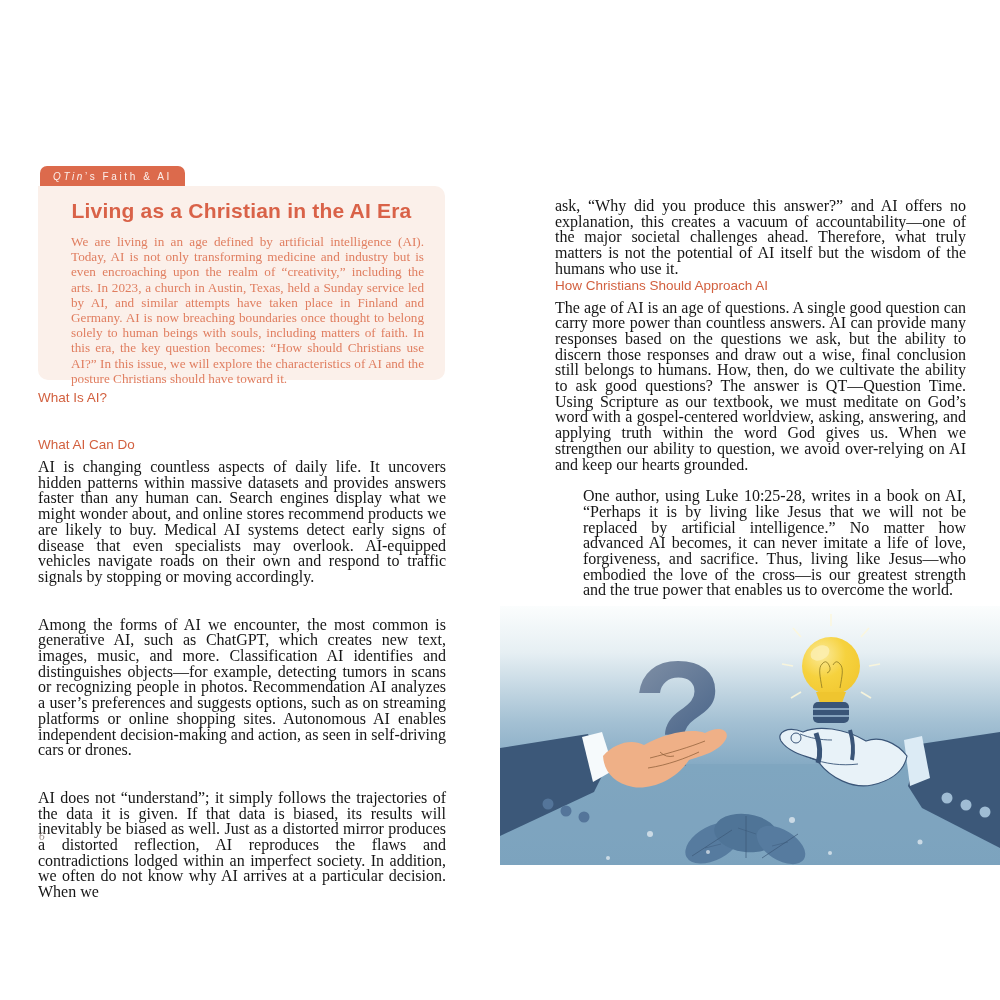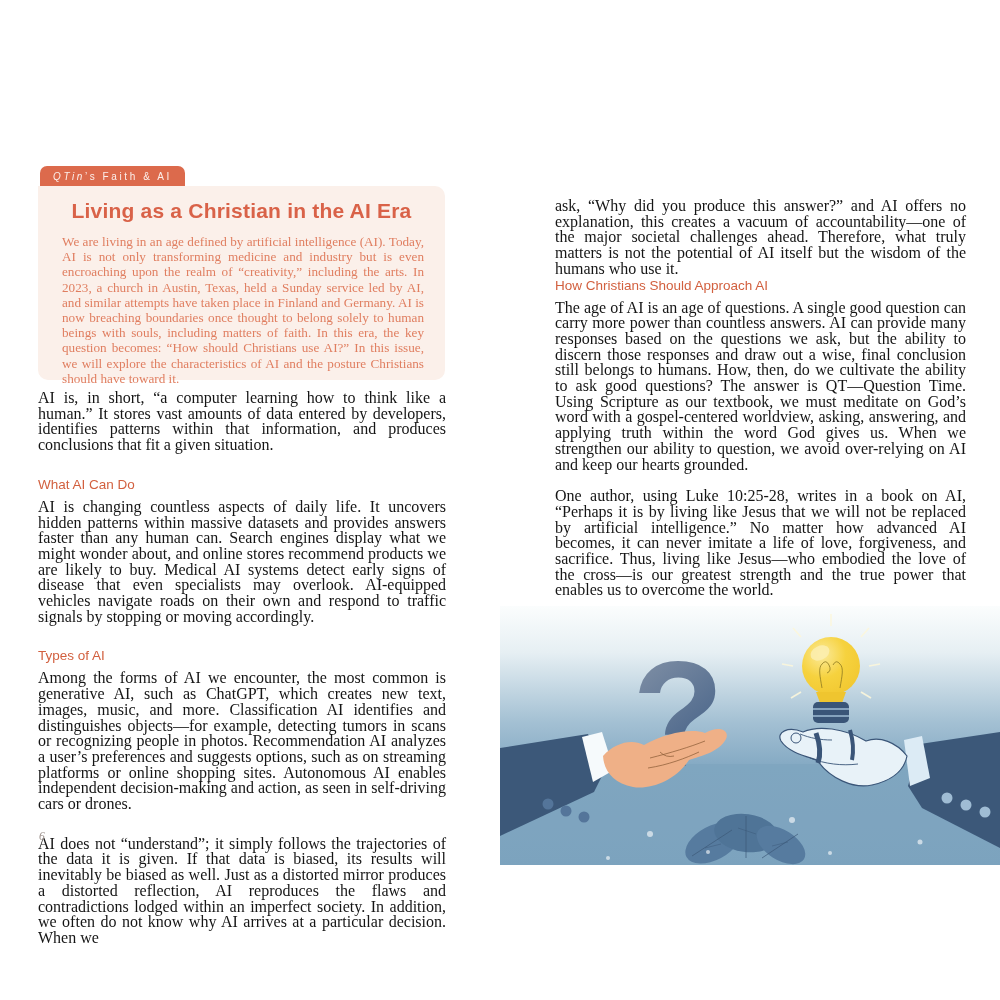--- a/index.html
+++ b/index.html
@@ -28,42 +28,42 @@
     position:absolute; left:38px; top:186px; width:407px; height:194px;
     background:#FBF0EA; border-radius:0 10px 10px 10px;
     padding:13px 20px 0 20px;
   }
   .intro-title {
     margin:0; text-align:center;
     font-family:"Liberation Sans", sans-serif; font-weight:bold;
     font-size:21px; color:#D96248; letter-spacing:0.2px;
   }
   .intro-text {
-    margin:11px 1px 0 4px;
+    margin:11px 1px 0 13px;
     font-size:13.2px; line-height:15.2px;
     color:#E07E60; text-align:justify;
   }
 
   
   .col-left  { position:absolute; left:38px;  top:390px; width:408px; }
   .col-right { position:absolute; left:555px; top:198px; width:411px; }
 
   .section-heading {
     font-family:"Liberation Sans", sans-serif;
     font-size:13.5px; font-weight:normal; color:#D2603F;
     margin:0 0 7px 0;
   }
   .body-text {
     font-size:16px; line-height:15.7px; margin:0;
     color:#151515; text-align:justify;
   }
-  .section { margin-top:24px; }
+  .section { margin-top:32px; }
   .section:first-child { margin-top:0; }
   .col-right .section { margin-top:1px; }
-  .col-right .para2 { margin-top:16px; }
+  .col-right .para2 { margin-top:16px;margin-left:28px; }
 
   .byline {
     margin-top:17px; text-align:right;
     font-size:13px; color:#D2603F;
   }
   .bio {
     margin-top:6px; text-align:right;
     font-size:12px; line-height:15px; color:#E0806A;
   }
 
@@ -86,28 +86,27 @@
     <span class="brand">QTin</span><span>’s Faith &amp; AI</span>
   </div>
 
   <div class="intro-box">
     <h1 class="intro-title">Living as a Christian in the AI Era</h1>
     <p class="intro-text">We are living in an age defined by artificial intelligence (AI). Today, AI is not only transforming medicine and industry but is even encroaching upon the realm of “creativity,” including the arts. In 2023, a church in Austin, Texas, held a Sunday service led by AI, and similar attempts have taken place in Finland and Germany. AI is now breaching boundaries once thought to belong solely to human beings with souls, including matters of faith. In this era, the key question becomes: “How should Christians use AI?” In this issue, we will explore the characteristics of AI and the posture Christians should have toward it.</p>
   </div>
 
   <div class="col-left">
     <div class="section">
-      <p class="body-text">AI is, in short, “a computer learning how to think like a human.” It stores vast amounts of data entered by developers, identifies patterns within that information, and produces conclusions that fit a given situation.</p>
+      <h2 class="section-heading">What Is AI?</h2>
     </div>
     <div class="section">
       <h2 class="section-heading">What AI Can Do</h2>
       <p class="body-text">AI is changing countless aspects of daily life. It uncovers hidden patterns within massive datasets and provides answers faster than any human can. Search engines display what we might wonder about, and online stores recommend products we are likely to buy. Medical AI systems detect early signs of disease that even specialists may overlook. AI-equipped vehicles navigate roads on their own and respond to traffic signals by stopping or moving accordingly.</p>
     </div>
     <div class="section">
-      <h2 class="section-heading">Types of AI</h2>
       <p class="body-text">Among the forms of AI we encounter, the most common is generative AI, such as ChatGPT, which creates new text, images, music, and more. Classification AI identifies and distinguishes objects—for example, detecting tumors in scans or recognizing people in photos. Recommendation AI analyzes a user’s preferences and suggests options, such as on streaming platforms or online shopping sites. Autonomous AI enables independent decision-making and action, as seen in self-driving cars or drones.</p>
     </div>
     <div class="section">
       <p class="body-text">AI does not “understand”; it simply follows the trajectories of the data it is given. If that data is biased, its results will inevitably be biased as well. Just as a distorted mirror produces a distorted reflection, AI reproduces the flaws and contradictions lodged within an imperfect society. In addition, we often do not know why AI arrives at a particular decision. When we</p>
     </div>
   </div>
 
   <div class="col-right">
     <p class="body-text">ask, “Why did you produce this answer?” and AI offers no explanation, this creates a vacuum of accountability—one of the major societal challenges ahead. Therefore, what truly matters is not the potential of AI itself but the wisdom of the humans who use it.</p>
     <div class="section">

